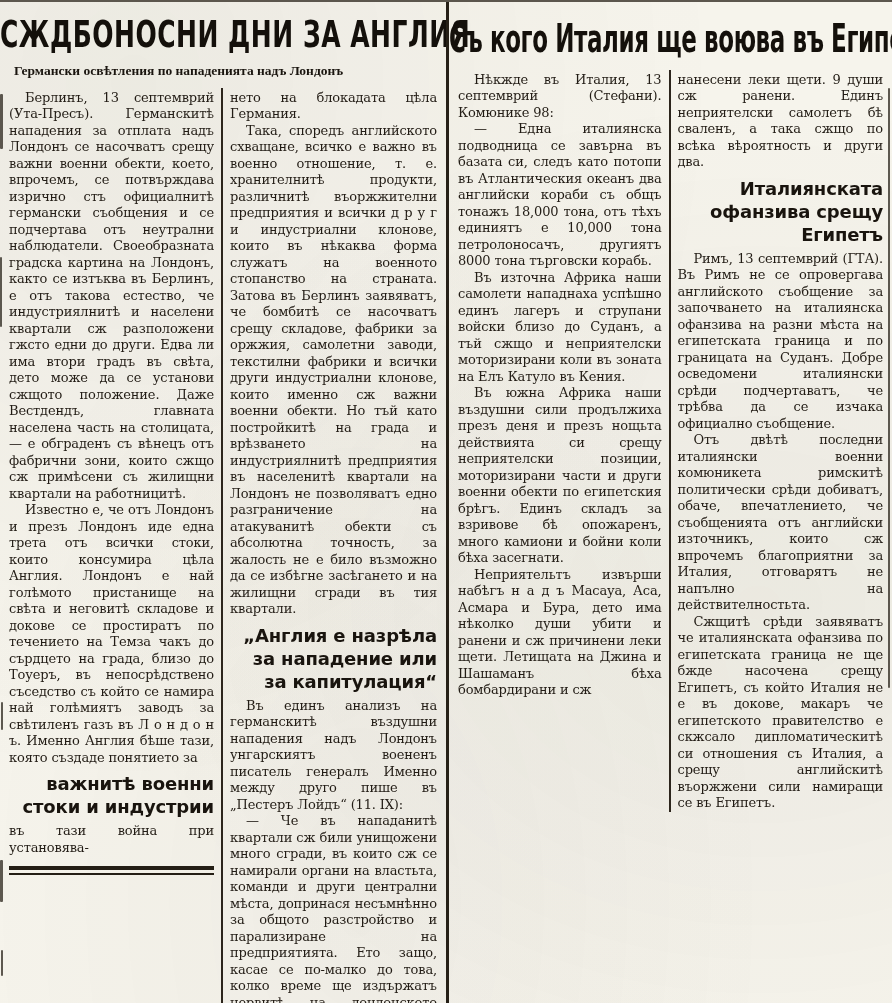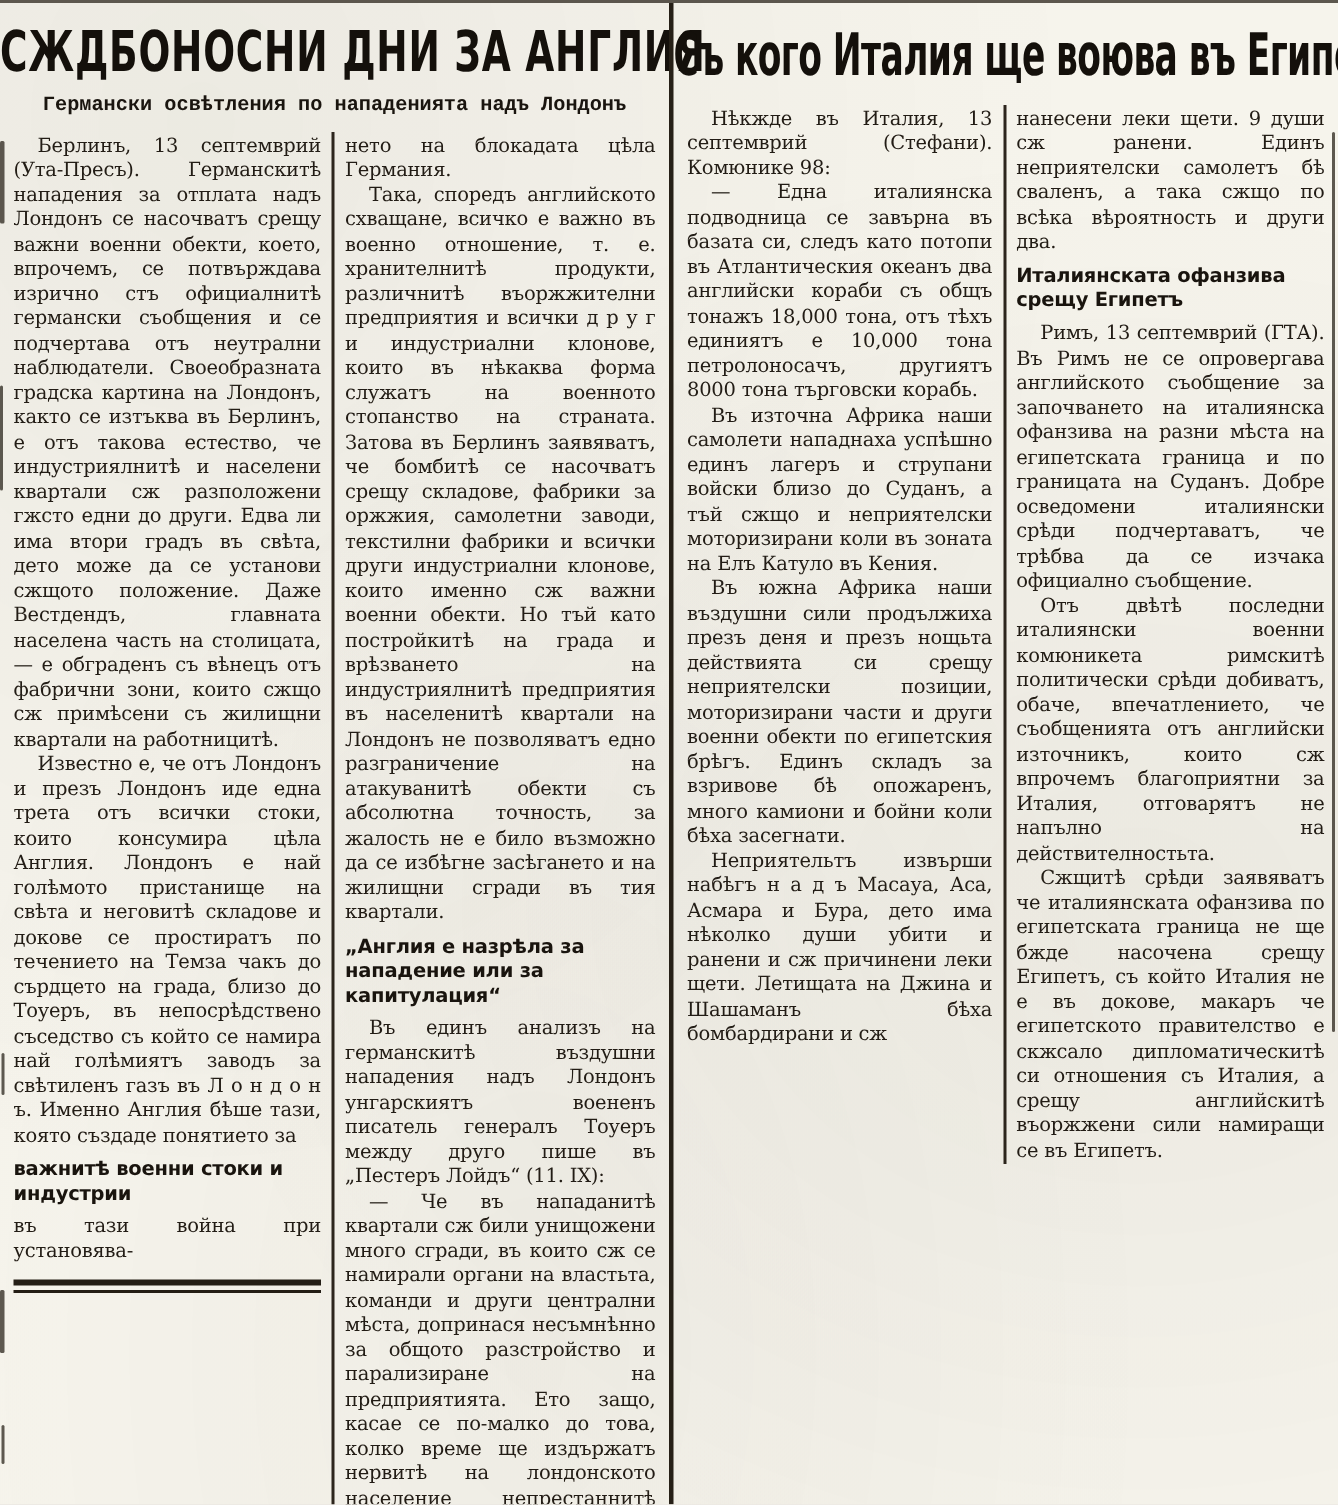--- a/index.html
+++ b/index.html
@@ -20,34 +20,34 @@
   .half-right{left:446px;width:446px;border-left:3px solid #262017;}
   .headline{
     font-family:"DejaVu Sans", sans-serif;font-weight:bold;text-align:center;
     white-space:nowrap;line-height:1.12;margin:0;color:#14100b;
   }
   .headline-left{font-size:25px;letter-spacing:0.5px;transform:scaleY(1.5);transform-origin:50% 0;
     margin-top:12px;margin-bottom:20px;}
   .headline-right{font-size:23px;letter-spacing:-0.4px;transform:scaleY(1.7);transform-origin:50% 0;
     margin-top:16px;margin-bottom:26px;}
   .subhead{
-    font-family:Liberation Mono, monospace;font-weight:bold;text-align:center;
+    font-family:Liberation Serif, serif;font-weight:bold;
     font-size:13.5px;line-height:1.3;margin:4px 14px 8px;color:#1a150f;
   }
   .cols{display:flex;align-items:stretch;padding:0 2px;}
   .col{
     flex:1 1 50%;box-sizing:border-box;padding:2px 7px 0 7px;
     text-align:justify;font-size:13px;line-height:1.27;letter-spacing:-0.15px;
   }
   .col-divided{border-right:2px solid #2c251c;}
   p{margin:0;text-indent:16px;}
   p.cont{text-indent:0;}
   .crosshead{
-    font-family:"DejaVu Sans", sans-serif;font-weight:bold;text-align:left;
-    font-size:13px;line-height:1.28;margin:6px 0 5px;text-indent:0;color:#19140e;
+    font-family:"DejaVu Sans", sans-serif;font-weight:bold;text-align:right;
+    font-size:18px;line-height:1.28;margin:6px 0 5px;text-indent:0;color:#19140e;
   }
   .it{}
   .bd{font-weight:normal;}
   .double-rule{margin:10px 0 0 0;border-top:4px solid #241e15;border-bottom:2px solid #241e15;height:3px;}
   .mark{position:absolute;background:#2a241b;opacity:0.75;border-radius:1px;}
 </style>
 </head>
 <body>
 
 <div class="paper">
@@ -60,21 +60,21 @@
         <p><span class="it">Берлинъ</span><span>, 13 септемврий (Ута-Пресъ). Германскитѣ нападения за отплата надъ Лондонъ се насочватъ срещу важни военни обекти, което, впрочемъ, се потвърждава изрично стъ официалнитѣ германски съобщения и се подчертава отъ неутрални наблюдатели. Своеобразната градска картина на Лондонъ, както се изтъква въ Берлинъ, е отъ такова естество, че индустриялнитѣ и населени квартали сж разположени гжсто едни до други. Едва ли има втори градъ въ свѣта, дето може да се установи сжщото положение. Даже Вестдендъ, главната населена часть на столицата, — е обграденъ съ вѣнецъ отъ фабрични зони, които сжщо сж примѣсени съ жилищни квартали на работницитѣ.</span></p>
         <p>Известно е, че отъ Лондонъ и презъ Лондонъ иде една трета отъ всички стоки, които консумира цѣла Англия. Лондонъ е най голѣмото пристанище на свѣта и неговитѣ складове и докове се простиратъ по течението на Темза чакъ до сърдцето на града, близо до Тоуеръ, въ непосрѣдствено съседство съ който се намира най голѣмиятъ заводъ за свѣтиленъ газъ въ Л о н д о н ъ. Именно Англия бѣше тази, която създаде понятието за</p>
         <h3 class="crosshead">важнитѣ военни стоки и индустрии</h3>
         <p class="cont">въ тази война при установява-</p>
         <div class="double-rule"></div>
       </div>
       <div class="col">
         <p class="cont">нето на блокадата цѣла Германия.</p>
         <p>Така, споредъ английското схващане, всичко е важно въ военно отношение, т. е. хранителнитѣ продукти, различнитѣ въоржжителни предприятия и всички д р у г и индустриални клонове, които въ нѣкаква форма служатъ на военното стопанство на страната. Затова въ Берлинъ заявяватъ, че бомбитѣ се насочватъ срещу складове, фабрики за оржжия, самолетни заводи, текстилни фабрики и всички други индустриални клонове, които именно сж важни военни обекти. Но тъй като постройкитѣ на града и врѣзването на индустриялнитѣ предприятия въ населенитѣ квартали на Лондонъ не позволяватъ едно разграничение на атакуванитѣ обекти съ абсолютна точность, за жалость не е било възможно да се избѣгне засѣгането и на жилищни сгради въ тия квартали.</p>
         <h3 class="crosshead">„Англия е назрѣла за нападение или за капитулация“</h3>
-        <p><span>Въ единъ анализъ на германскитѣ въздушни нападения надъ Лондонъ унгарскиятъ воененъ писатель генералъ </span><span class="it">Тоуеръ</span><span> между друго пише въ „Пестеръ Лойдъ“ (11. IX):</span></p>
+        <p><span>Въ единъ анализъ на германскитѣ въздушни нападения надъ Лондонъ унгарскиятъ воененъ писатель генералъ </span><span class="it">Именно</span><span> между друго пише въ „Пестеръ Лойдъ“ (11. IX):</span></p>
         <p><span>— Че въ нападанитѣ квартали сж били унищожени много сгради, въ които сж се намирали органи на властьта, команди и други централни мѣста, допринася несъмнѣнно за общото разстройство и парализиране на предприятията. Ето защо, касае се по-малко до това, колко време ще издържатъ нервитѣ на лондонското население непрестаннитѣ бомбени нападения, а по скоро до това, че чрезъ унищожението на различнитѣ предприятия и централни ржководни мѣста липсата на военни материали, а поради морската блокада, и липсата на хранителни продукти и сурови материали ще се почувствува въ такава степень, че </span></p>
 
       </div>
     </div>
   </div>
 
   <div class="half half-right">
     <h1 class="headline headline-right">Съ кого Италия ще воюва въ Египетъ</h1>
     <div class="cols">
       <div class="col col-divided">

